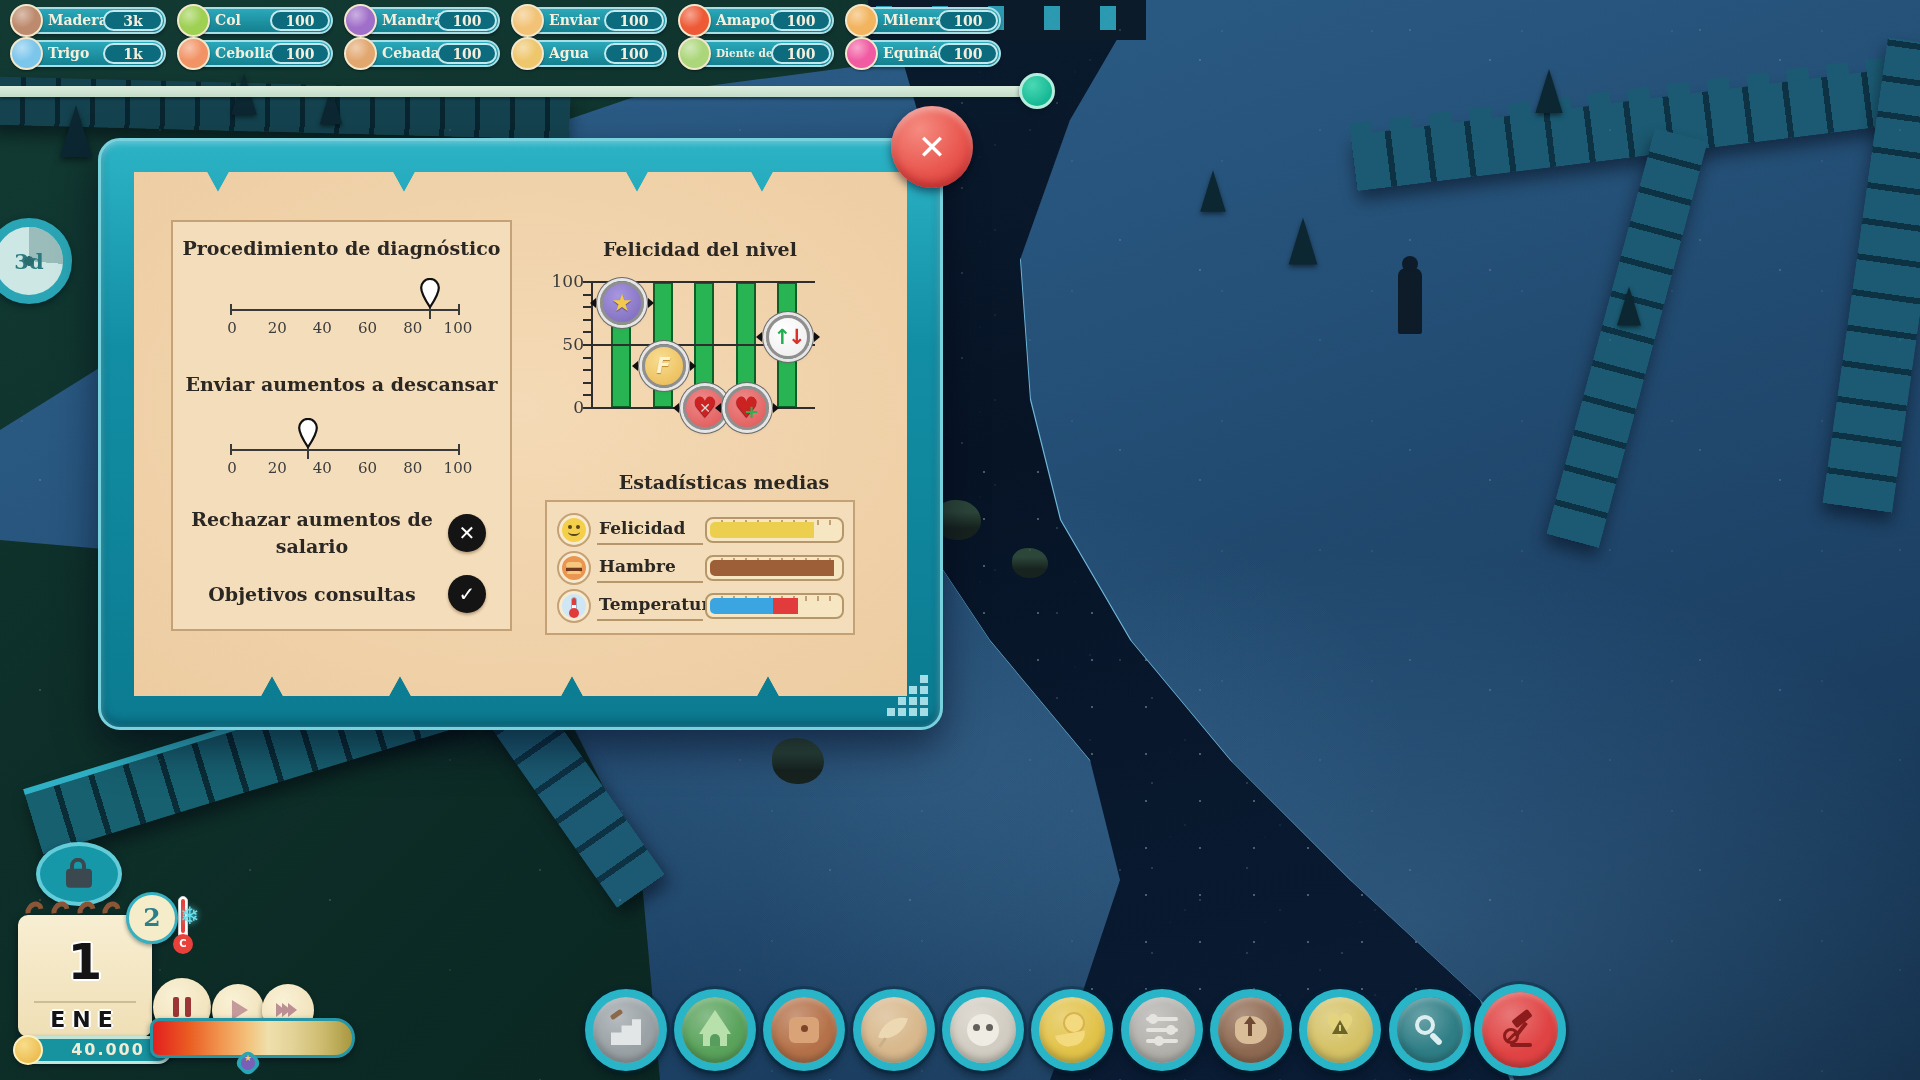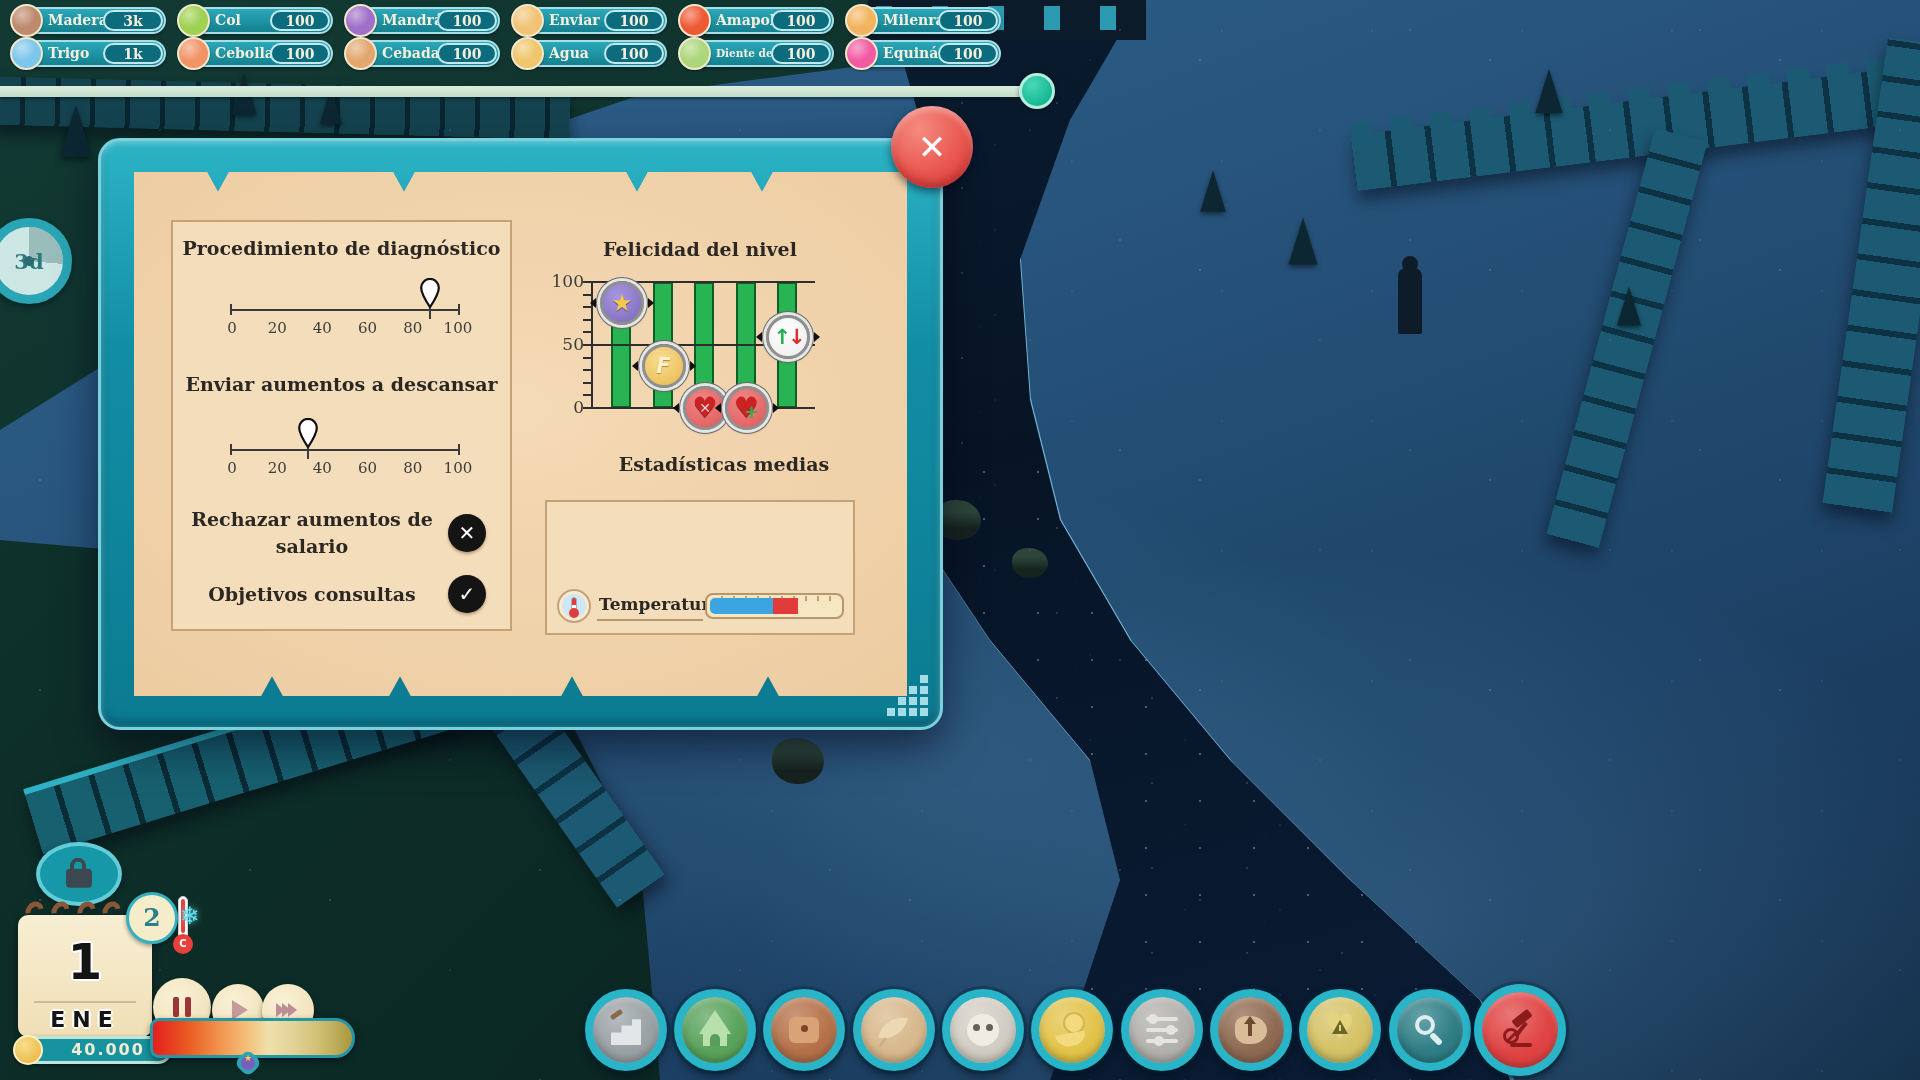--- a/index.html
+++ b/index.html
@@ -144,21 +144,21 @@
   .mk-coin .g{color:#fdf2cc;font-size:21px;font-weight:700;font-style:italic;text-shadow:0 1px 1px #b8862c;}
   .mk-heart{background:radial-gradient(circle at 40% 32%,#ef8a8a,#e05555);}
   .mk-heart .g{color:#cc2222;font-size:28px;line-height:28px;text-shadow:0 1px 1px #801212;}
   .mk-heart .ovl{position:absolute;font-size:14px;font-weight:700;}
   .mk-heart .ovl.x{color:#d9d9d9;} .mk-heart .ovl.plus{color:#2faf4e;font-size:18px;margin-left:10px;margin-top:6px;}
   .mk-flow{background:radial-gradient(circle at 40% 32%,#ffffff,#ececec);}
   .mk-flow .g{font-size:21px;font-weight:900;letter-spacing:-3px;}
   .mk-flow .up{color:#1faf4e;} .mk-flow .dn{color:#d9302c;}
 
   
-  .stats-title{position:absolute;left:440px;top:281px;width:300px;text-align:center;font-size:19px;font-weight:700;}
+  .stats-title{position:absolute;left:440px;top:299px;width:300px;text-align:center;font-size:19px;font-weight:700;}
   .statsbox{position:absolute;left:411px;top:328px;width:310px;height:135px;background:#f4ddbb;
     border:2px solid #c4a276;box-sizing:border-box;}
   .stat-row{position:absolute;left:10px;right:8px;height:38px;}
   .st-icon{position:absolute;left:0;top:1px;width:34px;height:34px;border-radius:50%;background:#f7ead0;
     border:2px solid #c4a276;box-sizing:border-box;}
   .st-icon i{position:absolute;left:3px;top:3px;width:24px;height:24px;border-radius:50%;display:block;}
   .ic-happy i{background:#f3cf4c;}
   .ic-happy i::before{content:'';position:absolute;left:6px;top:7px;width:4px;height:4px;border-radius:50%;
     background:#5a4418;box-shadow:8px 0 #5a4418;}
   .ic-happy i::after{content:'';position:absolute;left:6px;top:10px;width:12px;height:8px;border-radius:50%;
@@ -510,20 +510,44 @@
           </div>
           <div class="gmark mk-flow" style="left: 174px; top: 33.44px;">
             <span class="g up">↑</span>
             <span class="g dn">↓</span>
           </div>
         </div>
       <div class="ylabels"></div>
 
       <div class="stats-title">Estadísticas medias</div>
       <div class="statsbox">
+          <div class="stat-row" style="top: 10px;">
+            <span class="st-icon ic-happy">
+              <i></i>
+            </span>
+            <span class="st-label">Felicidad</span>
+            <span class="st-uline"></span>
+            <span class="st-bar">
+              <span class="st-fillwrap">
+                <div style="width:81%;background:#eccf4e"></div>
+              </span>
+            </span>
+          </div>
+          <div class="stat-row" style="top: 48px;">
+            <span class="st-icon ic-hunger">
+              <i></i>
+            </span>
+            <span class="st-label">Hambre</span>
+            <span class="st-uline"></span>
+            <span class="st-bar">
+              <span class="st-fillwrap">
+                <div style="width:96%;background:#9d5f38"></div>
+              </span>
+            </span>
+          </div>
           <div class="stat-row" style="top: 86px;">
             <span class="st-icon ic-temp">
               <i></i>
             </span>
             <span class="st-label">Temperatura</span>
             <span class="st-uline"></span>
             <span class="st-bar">
               <span class="st-fillwrap">
                 <div style="width:49%;background:#3aa5e0"></div>
                 <div style="width:19%;background:#e23b3b"></div>

